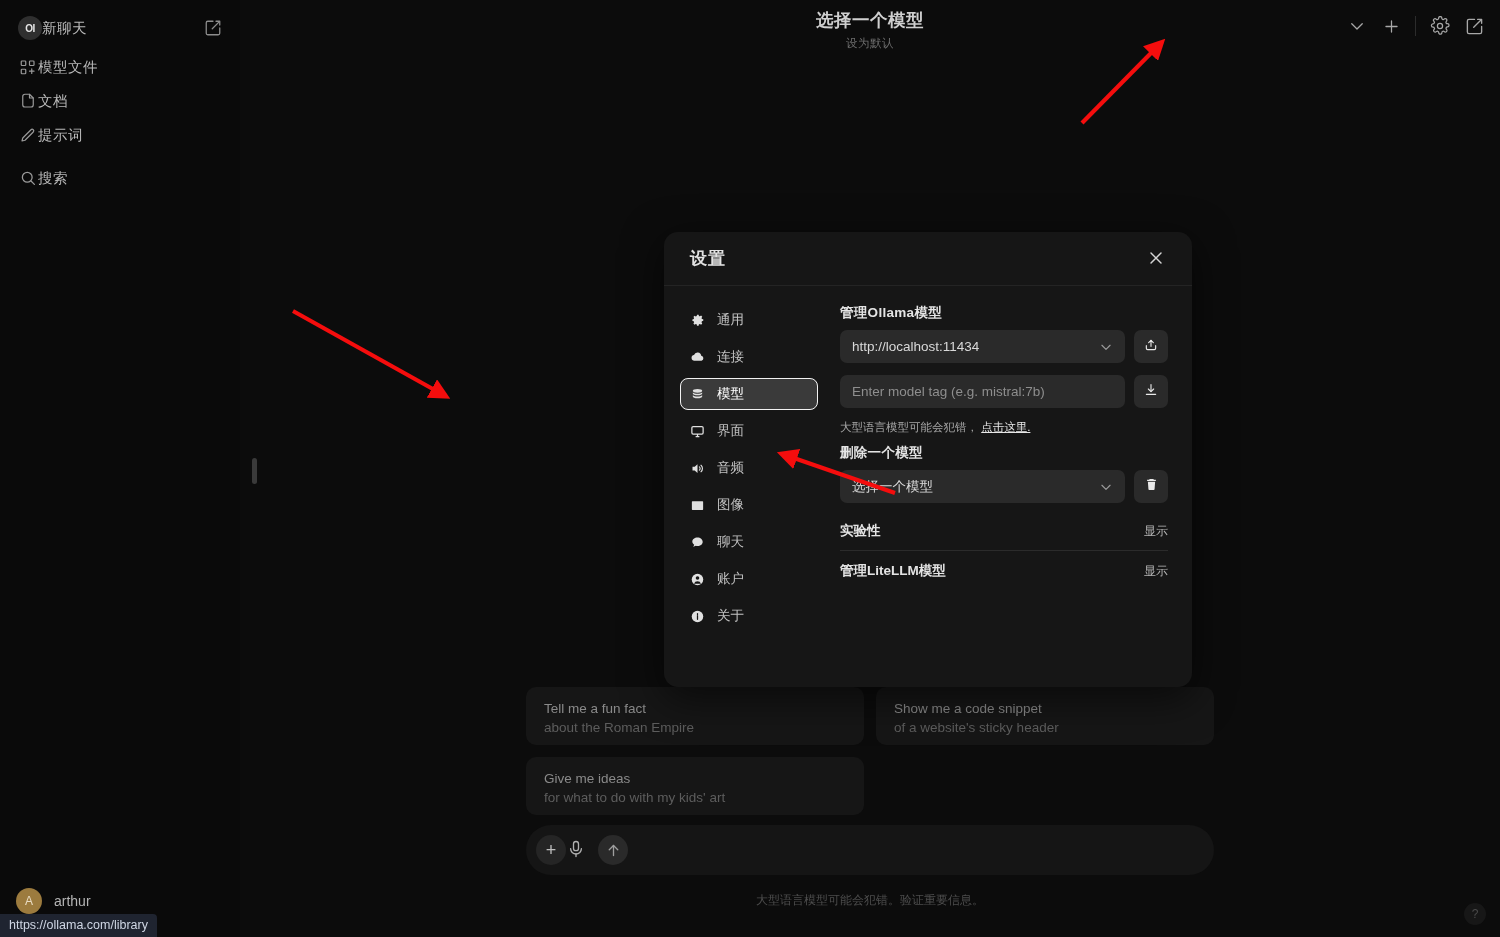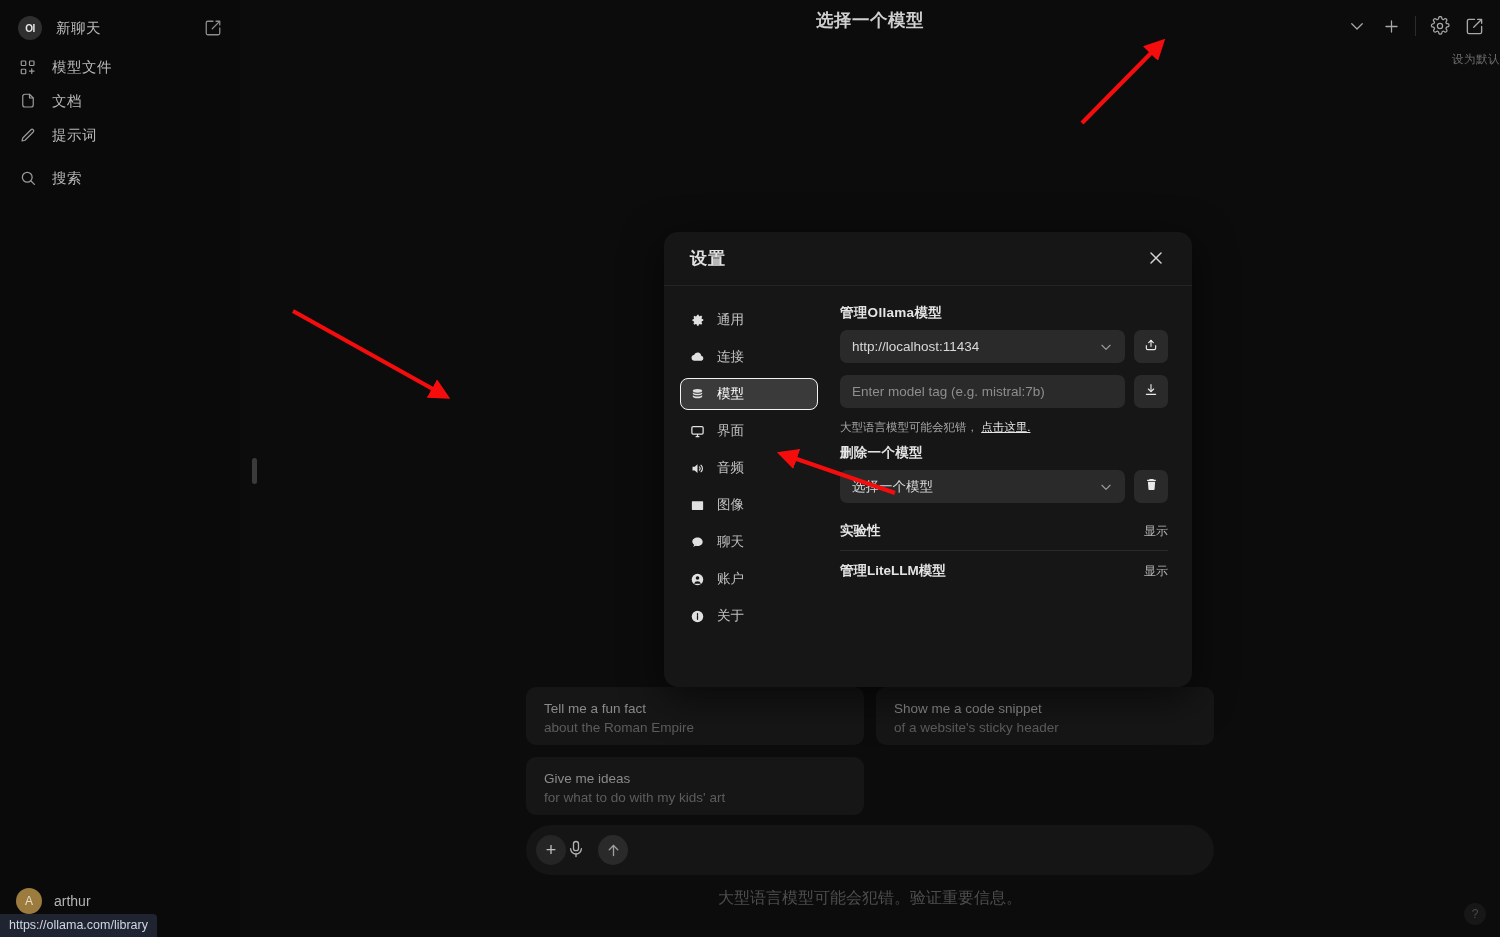--- a/index.html
+++ b/index.html
@@ -15,21 +15,21 @@
   .sidebar {
     width: 240px; height: 937px;
     background: #0a0a0a;
     padding: 10px 0 0 0;
     display: flex; flex-direction: column;
     flex: 0 0 240px;
     position: relative;
   }
   .side-top { padding: 0 16px; }
   .side-row {
-    display: flex; align-items: center; gap: 14px;
+    display: flex; align-items: center; 
     height: 34px; padding: 0 2px;
     color: #9a9a9a; font-size: 14.5px;
     cursor: pointer; border-radius: 8px;
     position: relative;
   }
   .side-row .lbl { color: #b9b9b9; font-size: 14.5px; letter-spacing: .5px; }
   .side-row.first { margin-bottom: 4px; height: 36px; }
   .side-icon { width: 20px; height: 20px; display: flex; align-items: center; justify-content: center; flex: 0 0 20px; }
   .side-icon svg { display: block; }
   .logo-circle {
@@ -70,21 +70,21 @@
 
   
   .main { position: relative; flex: 1 1 auto; height: 937px; background: #0c0c0c; }
 
   .topbar {
     position: absolute; top: 0; left: 0; right: 0; height: 52px;
     display: flex; align-items: center; padding: 0 16px;
   }
   .top-center { position: absolute; left: 0; right: 0; top: 8px; text-align: center; pointer-events: none; }
   .top-title { color: #cfcfcf; font-size: 17.5px; font-weight: 600; letter-spacing: .5px; }
-  .top-sub { color: #6e6e6e; font-size: 11.5px; margin-top: 20px; letter-spacing: .5px; text-align: right; }
+  .top-sub { color: #6e6e6e; font-size: 11.5px; margin-top: 4px; letter-spacing: .5px; }
   .top-right { margin-left: auto; display: flex; align-items: center; gap: 14px; color: #a8a8a8; z-index: 2; }
   .top-right .ticon { width: 20px; height: 20px; cursor: pointer; display:flex; align-items:center; justify-content:center;}
   .divider-v { width: 1px; height: 20px; background: #2c2c2c; }
 
   
   .suggest {
     position: absolute; left: 286px; right: 286px; bottom: 122px;
     display: grid; grid-template-columns: 1fr 1fr; gap: 12px;
   }
   .card {
@@ -108,21 +108,21 @@
   }
   .composer-input { flex: 1 1 auto; margin-left: 14px; color: #8c8c8c; font-size: 15px; }
   .mic-btn { width: 22px; height: 22px; color: #b0b0b0; cursor: pointer; margin-right: 10px; }
   .send-btn {
     width: 30px; height: 30px; border-radius: 50%;
     background: #2a2a2a; color: #9f9f9f;
     display: flex; align-items: center; justify-content: center; cursor: pointer; flex: 0 0 30px;
   }
   .disclaimer {
     position: absolute; left: 0; right: 0; bottom: 28px;
-    text-align: center; color: #4d4d4d; font-size: 16px;
+    text-align: center; color: #4d4d4d; font-size: 12px;
   }
   .help-btn {
     position: absolute; right: 14px; bottom: 12px;
     width: 22px; height: 22px; border-radius: 50%;
     background: #171717; color: #4a4a4a;
     display: flex; align-items: center; justify-content: center;
     font-size: 12px; cursor: pointer;
   }
 
   

